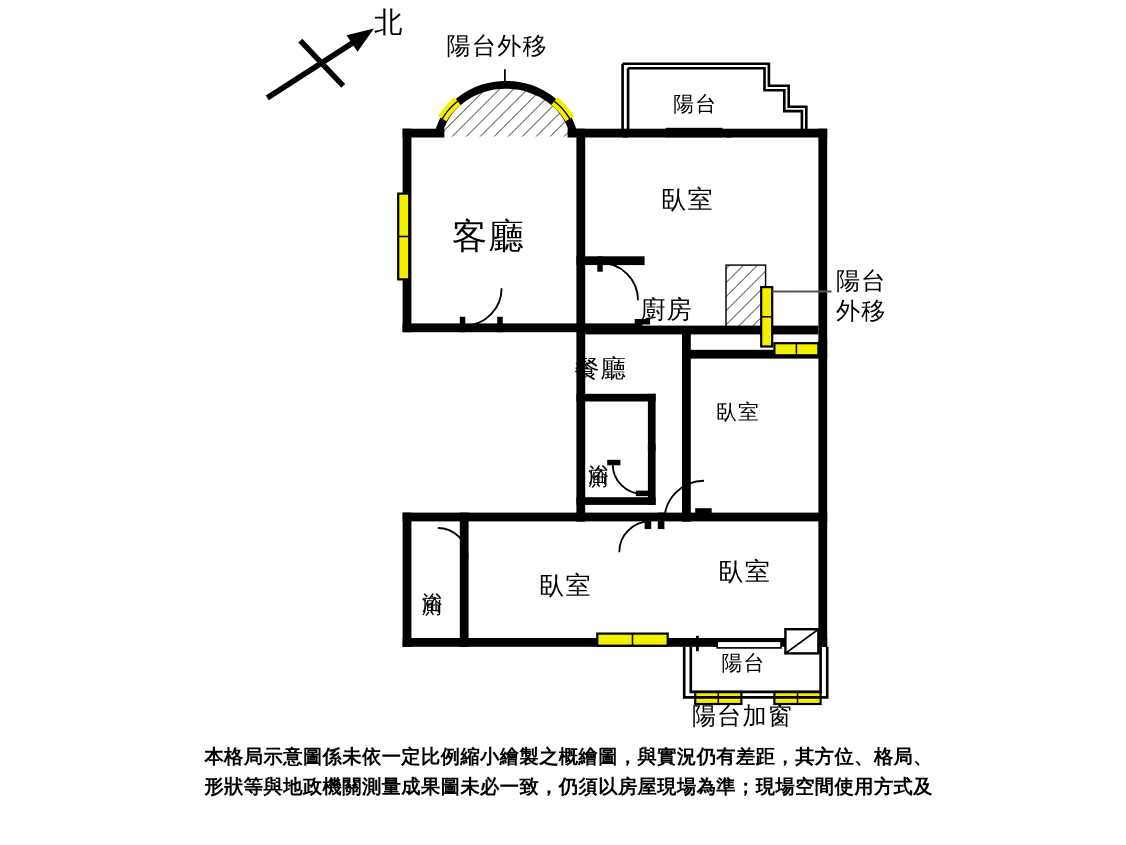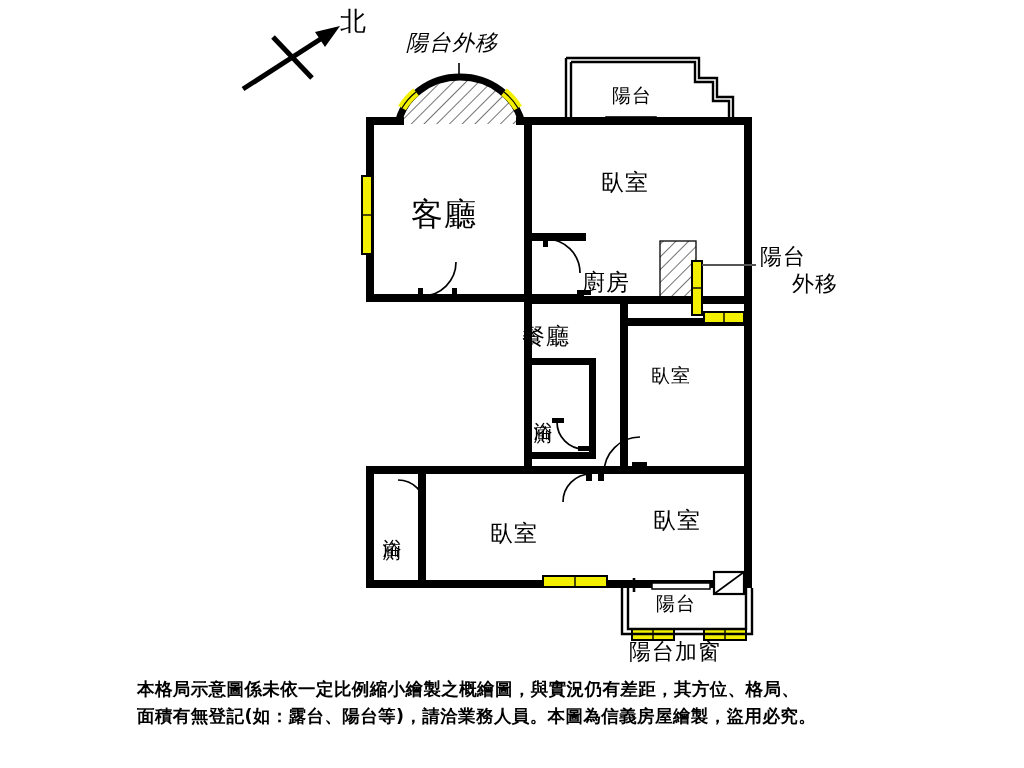--- a/index.html
+++ b/index.html
@@ -28,21 +28,21 @@
   #wm .wmlogo:after{content:"";position:absolute;left:25px;top:12px;width:0;height:0;
      border-left:8px solid transparent;border-right:8px solid transparent;border-bottom:21px solid #ffffff;}
   #wm .wmtext{font-family:"DejaVu Serif","Liberation Serif",serif;font-size:55px;color:#9c9c9c;
      letter-spacing:2px;line-height:1;}
   #wm .wmsub{font-family:"DejaVu Sans","Liberation Sans",sans-serif;font-size:13px;color:#a8a8a8;
      letter-spacing:2.5px;margin-top:9px;margin-left:2px;}
 
   #disclaimer{position:absolute;left:137px;top:676px;width:760px;
      font-family:"DejaVu Sans","Liberation Sans",sans-serif;
      font-size:17.5px;font-weight:bold;color:#000;line-height:1.52;letter-spacing:0.4px;}
-  #disclaimer div{white-space:nowrap;}
+  #disclaimer div{white-space:nowrap;text-align:center;}
 </style>
 </head>
 <body>
 
 <div id="stage">
 
   <svg class="plan" viewBox="0 0 1024 768">
     <defs>
       <pattern id="hatch" width="9" height="9" patternTransform="rotate(45)" patternUnits="userSpaceOnUse">
         <line x1="0" y1="0" x2="0" y2="9" stroke="#000" stroke-width="1.1"></line>
@@ -178,24 +178,24 @@
       </g>
     </g>
 
     <g>
       <line x1="702" y1="265" x2="756" y2="265" stroke="#555" stroke-width="2"></line>
     </g>
   </svg>
 
   <div class="lbl north" style="left:340px;top:8px;">北</div>
 
-  <div class="lbl note" style="left:406px;top:31px;font-style:italic;">陽台外移</div>
+  <div class="lbl note" style="left:406px;top:31px;">陽台外移</div>
 
   <div class="lbl note stack" style="left:760px;top:245px;">陽台</div>
-  <div class="lbl note stack" style="left:760px;top:272px;margin-left:32px;">外移</div>
+  <div class="lbl note stack" style="left:760px;top:272px;">外移</div>
 
   <div class="lbl note" style="left:629px;top:640px;">陽台加窗</div>
 
   <div class="lbl room" style="left:411px;top:198px;font-size:32px;">客廳</div>
 
   <div class="lbl room" style="left:601px;top:170px;">臥室</div>
 
   <div class="lbl room" style="left:582px;top:270px;">廚房</div>
 
   <div class="lbl room" style="left:522px;top:324px;">餐廳</div>
@@ -216,16 +216,16 @@
 
   <div class="lbl room small" style="left:612px;top:86px;">陽台</div>
 
   <div class="lbl room small" style="left:656px;top:594px;">陽台</div>
 
   <div id="wm">
   </div>
 
   <div id="disclaimer">
     <div>本格局示意圖係未依一定比例縮小繪製之概繪圖，與實況仍有差距，其方位、格局、</div>
-    <div>面積有無登記(如：露台、陽台等)，請洽業務人員。本圖為信義房屋繪製，盜用必究。</div>
+    <div>形狀等與地政機關測量成果圖未必一致，仍須以房屋現場為準；現場空間使用方式及</div>
   </div>
 
 </div>
 
 </body></html>

